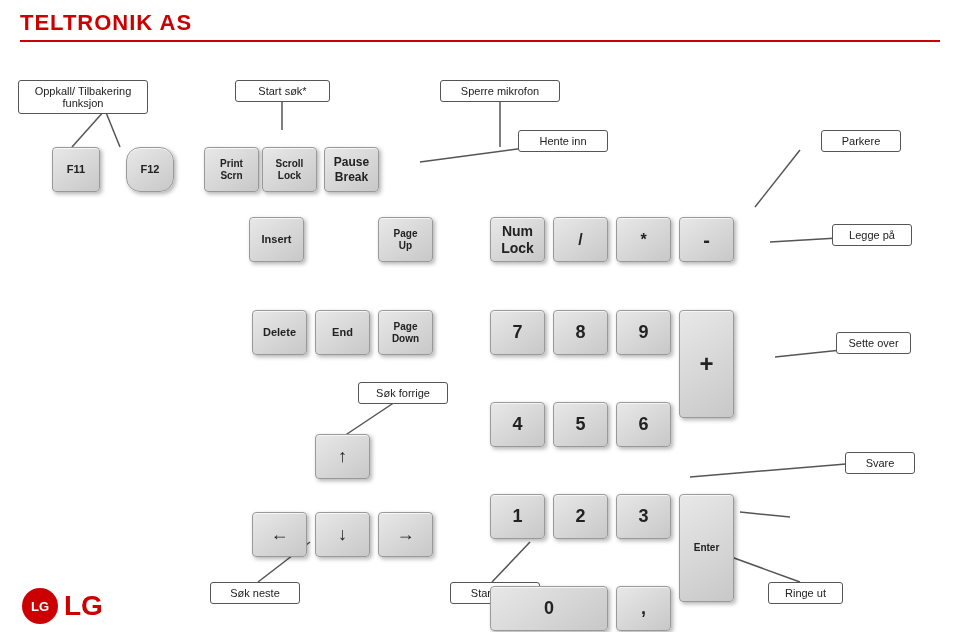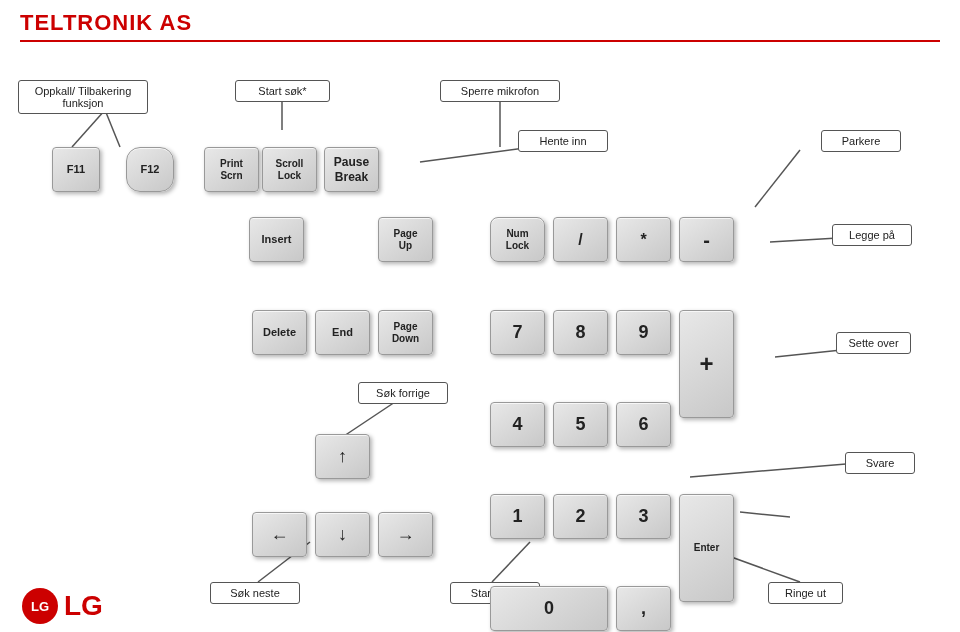--- a/index.html
+++ b/index.html
@@ -235,21 +235,21 @@
 
   <div class="key" style="left:315px; top:268px; width:55px; height:45px;">
     <span>End</span>
   </div>
 
   <div class="key" style="left:378px; top:268px; width:55px; height:45px; font-size:10px;">
     <span style="white-space:pre-line;">Page
 Down</span>
   </div>
 
-  <div class="key" style="left:490px; top:175px; width:55px; height:45px; font-size:10px;border-radius:8px;">
+  <div class="key" style="left:490px; top:175px; width:55px; height:45px; font-size:14px;">
     <span style="white-space:pre-line;">Num
 Lock</span>
   </div>
 
   <div class="key" style="left:553px; top:175px; width:55px; height:45px; font-size:16px;">
     <span>/</span>
   </div>
 
   <div class="key" style="left:616px; top:175px; width:55px; height:45px; font-size:16px;">
     <span>*</span>

